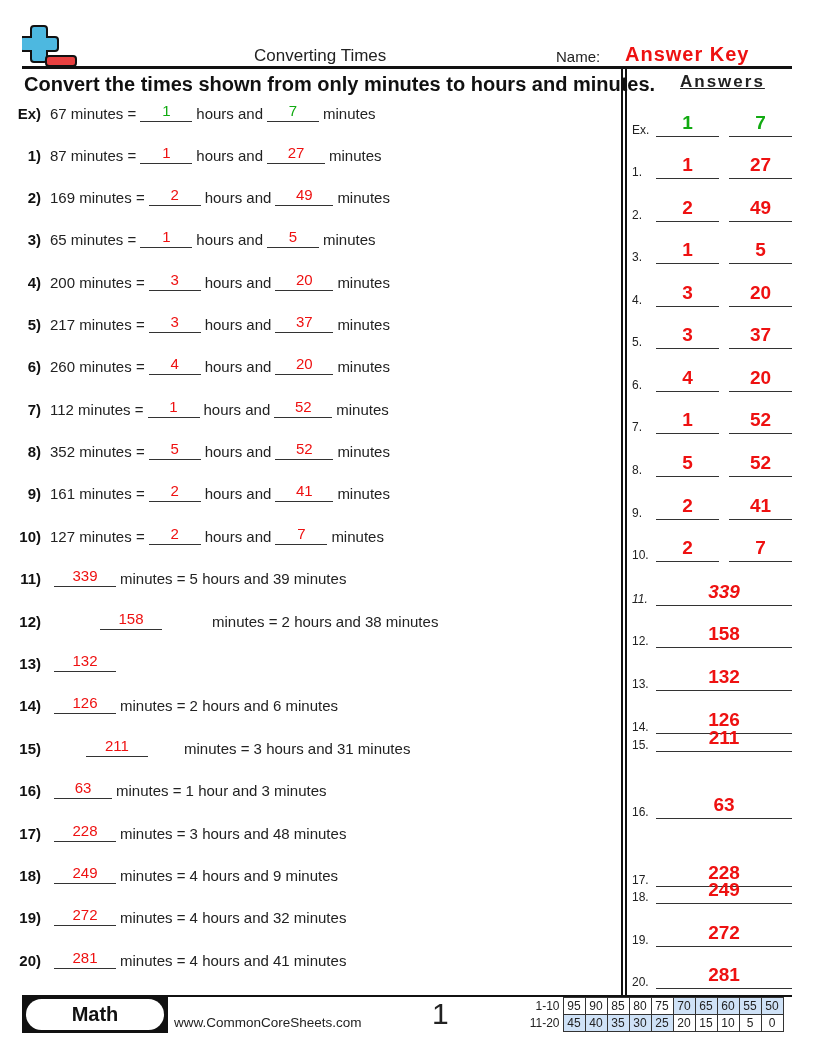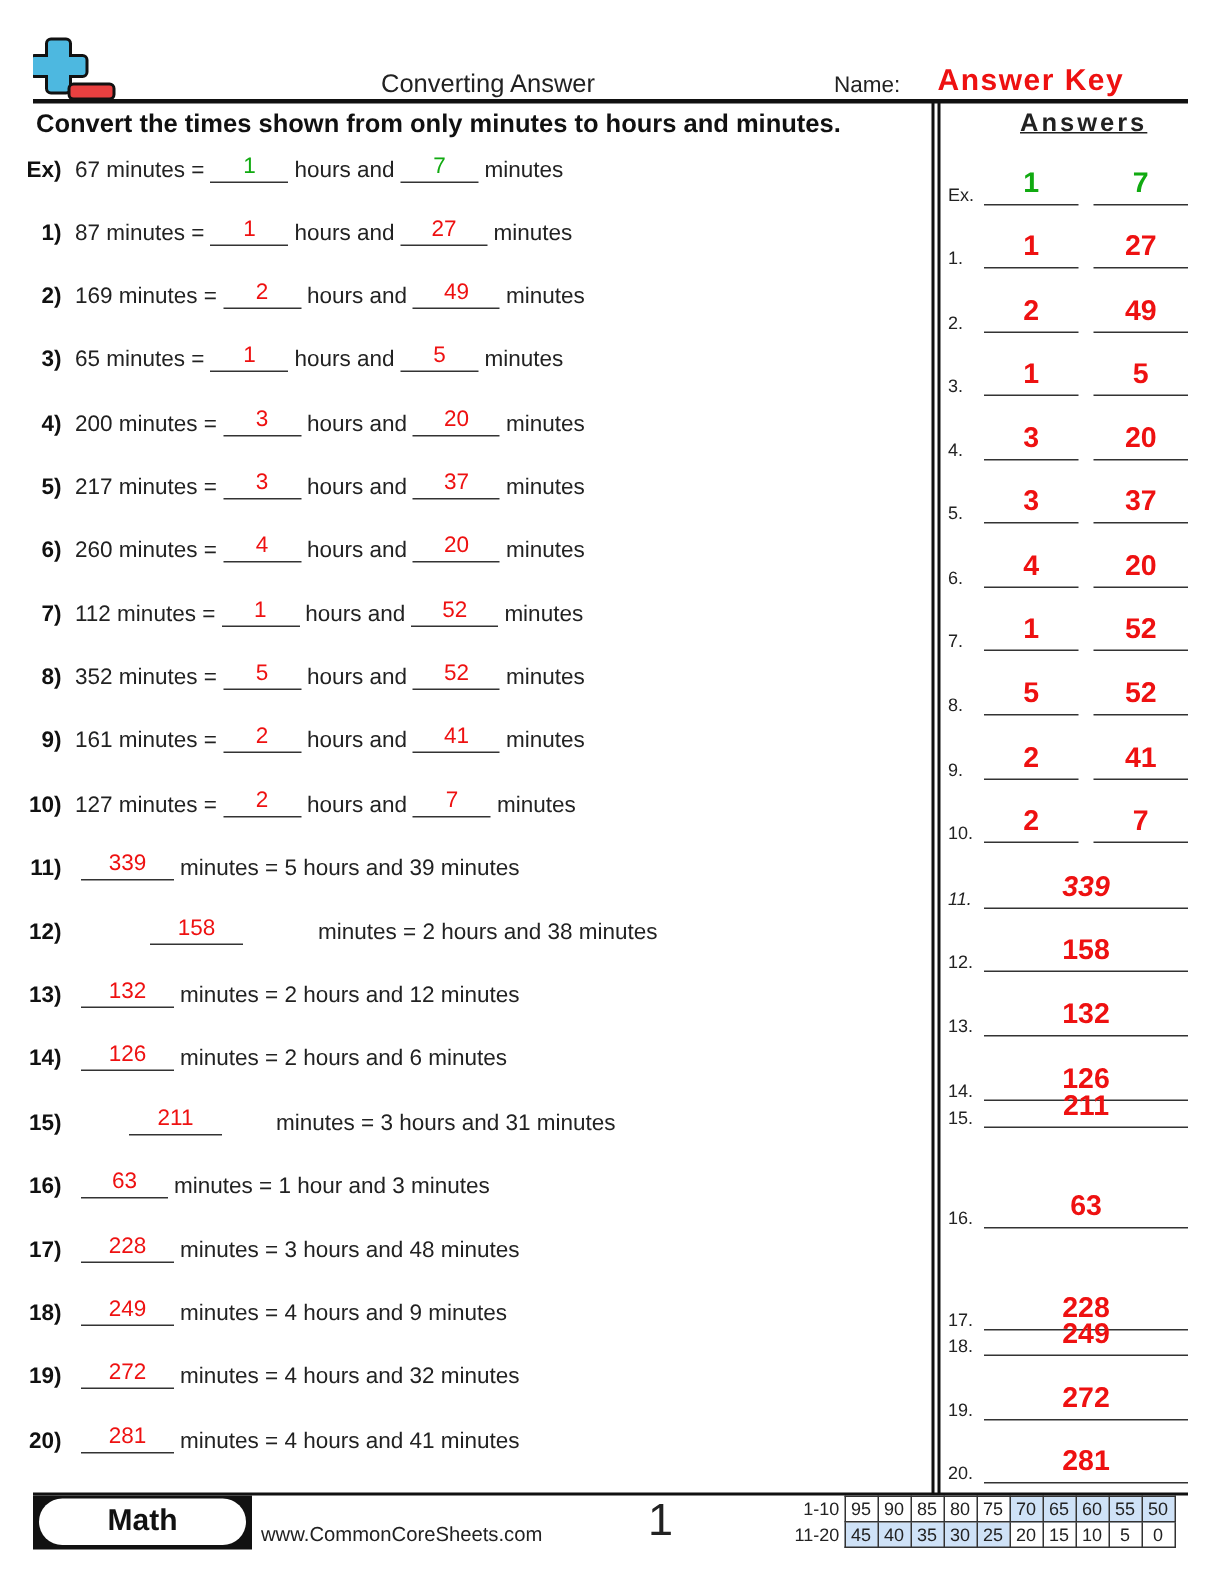--- a/index.html
+++ b/index.html
@@ -8,21 +8,21 @@
 
     .logo { position: absolute; left: 22px; top: 24px; width: 58px; height: 44px; }
     .title { position: absolute; left: 254px; top: 46px; font-size: 17px; color: #222; }
     .name-label { position: absolute; left: 556px; top: 48px; font-size: 15px; color: #222; }
     .name-value { position: absolute; left: 625px; top: 43px; font-size: 20px; font-weight: bold; color: #ee1111; letter-spacing: 1px; }
     .top-rule { position: absolute; left: 22px; top: 66px; width: 770px; height: 3px; background: #111; }
 
     .vrule1 { position: absolute; left: 621px; top: 68px; width: 2px; height: 928px; background: #111; }
     .vrule2 { position: absolute; left: 625px; top: 68px; width: 2px; height: 928px; background: #111; }
 
-    .instructions { position: absolute; left: 24px; top: 73px; font-size: 17px; font-weight: bold; color: #111; }
+    .instructions { position: absolute; left: 24px; top: 73px; font-size: 20px; font-weight: bold; color: #111; }
 
     .q { position: absolute; left: 0; height: 24px; font-size: 15px; color: #222; white-space: nowrap; display: flex; align-items: flex-end; }
     .q-num { display: inline-block; width: 50px; text-align: right; font-weight: bold; padding-right: 9px; color: #111; }
     .blank { display: inline-block; border-bottom: 1.5px solid #333; text-align: center; color: #ee1111; line-height: 18px; height: 20px; margin: 0 4px; }
     .blank.w52 { width: 52px; }
     .blank.w58 { width: 58px; }
     .blank.w62 { width: 62px; }
     .blank.green { color: #11aa11; }
 
     .answers-head { position: absolute; left: 680px; top: 72px; font-size: 17px; font-weight: bold; letter-spacing: 2px; text-decoration: underline; color: #222; }
@@ -46,21 +46,21 @@
   </style>
 </head>
 <body>
 
 <div class="logo">
   <svg width="58" height="44" viewBox="0 0 58 44">
     <path d="M12 2 h10 a3 3 0 0 1 3 3 v8 h8 a3 3 0 0 1 3 3 v8 a3 3 0 0 1 -3 3 h-8 v8 a3 3 0 0 1 -3 3 h-10 a3 3 0 0 1 -3 -3 v-8 h-8 a3 3 0 0 1 -3 -3 v-8 a3 3 0 0 1 3 -3 h8 v-8 a3 3 0 0 1 3 -3 z" fill="#4db8e0" stroke="#111" stroke-width="2"></path>
     <rect x="24" y="32" width="30" height="10" rx="3" fill="#e84040" stroke="#111" stroke-width="2"></rect>
   </svg>
 </div>
-<div class="title">Converting Answer</div>
+<div class="title">Converting Times</div>
 <div class="name-label">Name:</div>
 <div class="name-value">Answer Key</div>
 <div class="top-rule"></div>
 <div class="vrule1"></div>
 <div class="vrule2"></div>
 
 <div class="instructions">Convert the times shown from only minutes to hours and minutes.</div>
 
 <div class="q" style="top:98px;">
   <span class="q-num">Ex)</span>
@@ -158,21 +158,20 @@
   <span>minutes = 5 hours and 39 minutes</span>
 </div>
 <div class="q" style="top:606px;gap:46px;">
   <span class="q-num">12)</span>
   <span class="blank w62">158</span>
   <span>minutes = 2 hours and 38 minutes</span>
 </div>
 <div class="q" style="top:648px;">
   <span class="q-num">13)</span>
   <span class="blank w62">132</span>
-  <span>minutes = 2 hours and 12 minutes</span>
 </div>
 <div class="q" style="top:690px;">
   <span class="q-num">14)</span>
   <span class="blank w62">126</span>
   <span>minutes = 2 hours and 6 minutes</span>
 </div>
 <div class="q" style="top:733px;gap:32px;">
   <span class="q-num">15)</span>
   <span class="blank w62">211</span>
   <span>minutes = 3 hours and 31 minutes</span>

